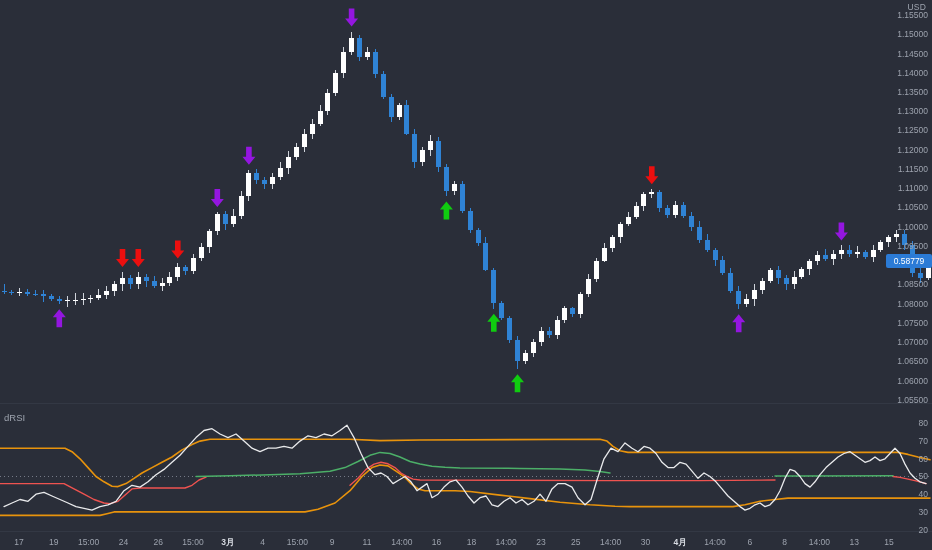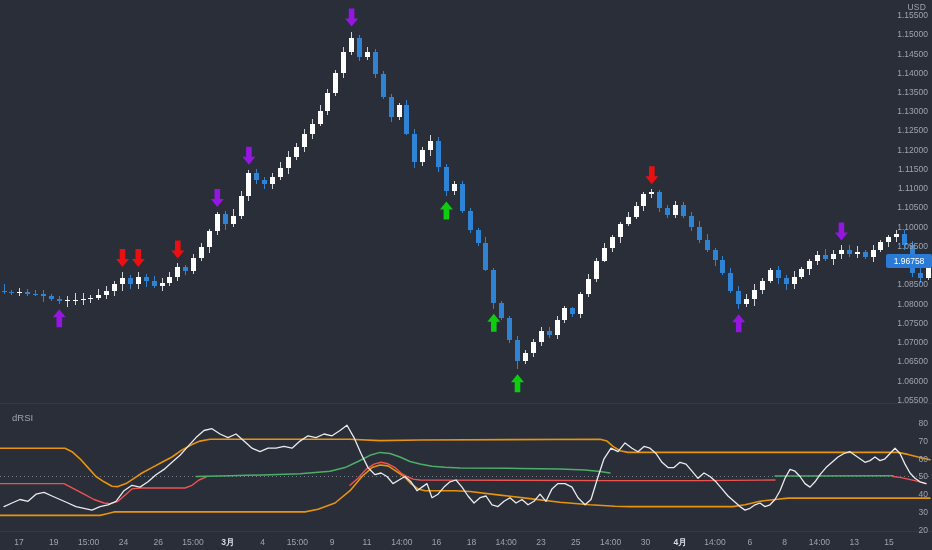--- a/index.html
+++ b/index.html
@@ -7,21 +7,21 @@
     position:relative;width:932px;height:550px;overflow:hidden;
     background:#2a2e39;font-family:"Liberation Sans",sans-serif;
   }
   svg{position:absolute;left:0;top:0;}
   svg text{font-family:"Liberation Sans",sans-serif;}
   .usd{
     position:absolute;top:2px;right:6px;font-size:8.5px;color:#9da3ae;
     letter-spacing:.2px;
   }
   .drsi{
-    position:absolute;top:412px;left:12px;font-size:9.5px;color:#9da3ae;
+    position:absolute;top:412px;left:4px;font-size:9.5px;color:#9da3ae;
   }
   .price-tag{
     position:absolute;right:0;top:254px;min-width:40px;text-align:center;
     font-size:8.5px;line-height:10px;padding:2px 3px;border-radius:2px;
     color:#fff;background:#2b7bd6;
   }
 </style>
 </head>
 <body>
 
@@ -345,14 +345,14 @@
         <text x="715.0" y="545" text-anchor="middle" font-size="8.5" fill="#9da3ae" font-weight="400">14:00</text>
         <text x="749.8" y="545" text-anchor="middle" font-size="8.5" fill="#9da3ae" font-weight="400">6</text>
         <text x="784.6" y="545" text-anchor="middle" font-size="8.5" fill="#9da3ae" font-weight="400">8</text>
         <text x="819.4" y="545" text-anchor="middle" font-size="8.5" fill="#9da3ae" font-weight="400">14:00</text>
         <text x="854.2" y="545" text-anchor="middle" font-size="8.5" fill="#9da3ae" font-weight="400">13</text>
         <text x="889.0" y="545" text-anchor="middle" font-size="8.5" fill="#9da3ae" font-weight="400">15</text>
       </g>
     </svg>
   <div class="usd" style="color: rgb(157, 163, 174); padding-left: 34px;">USD</div>
   <div class="drsi" style="color: rgb(157, 163, 174);">dRSI</div>
-  <div class="price-tag" style="top: 254px; background: rgb(43, 123, 214); color: rgb(255, 255, 255);">1.96758</div>
+  <div class="price-tag" style="top: 254px; background: rgb(43, 123, 214); color: rgb(255, 255, 255);">0.58779</div>
 </div>
 
 </body></html>

